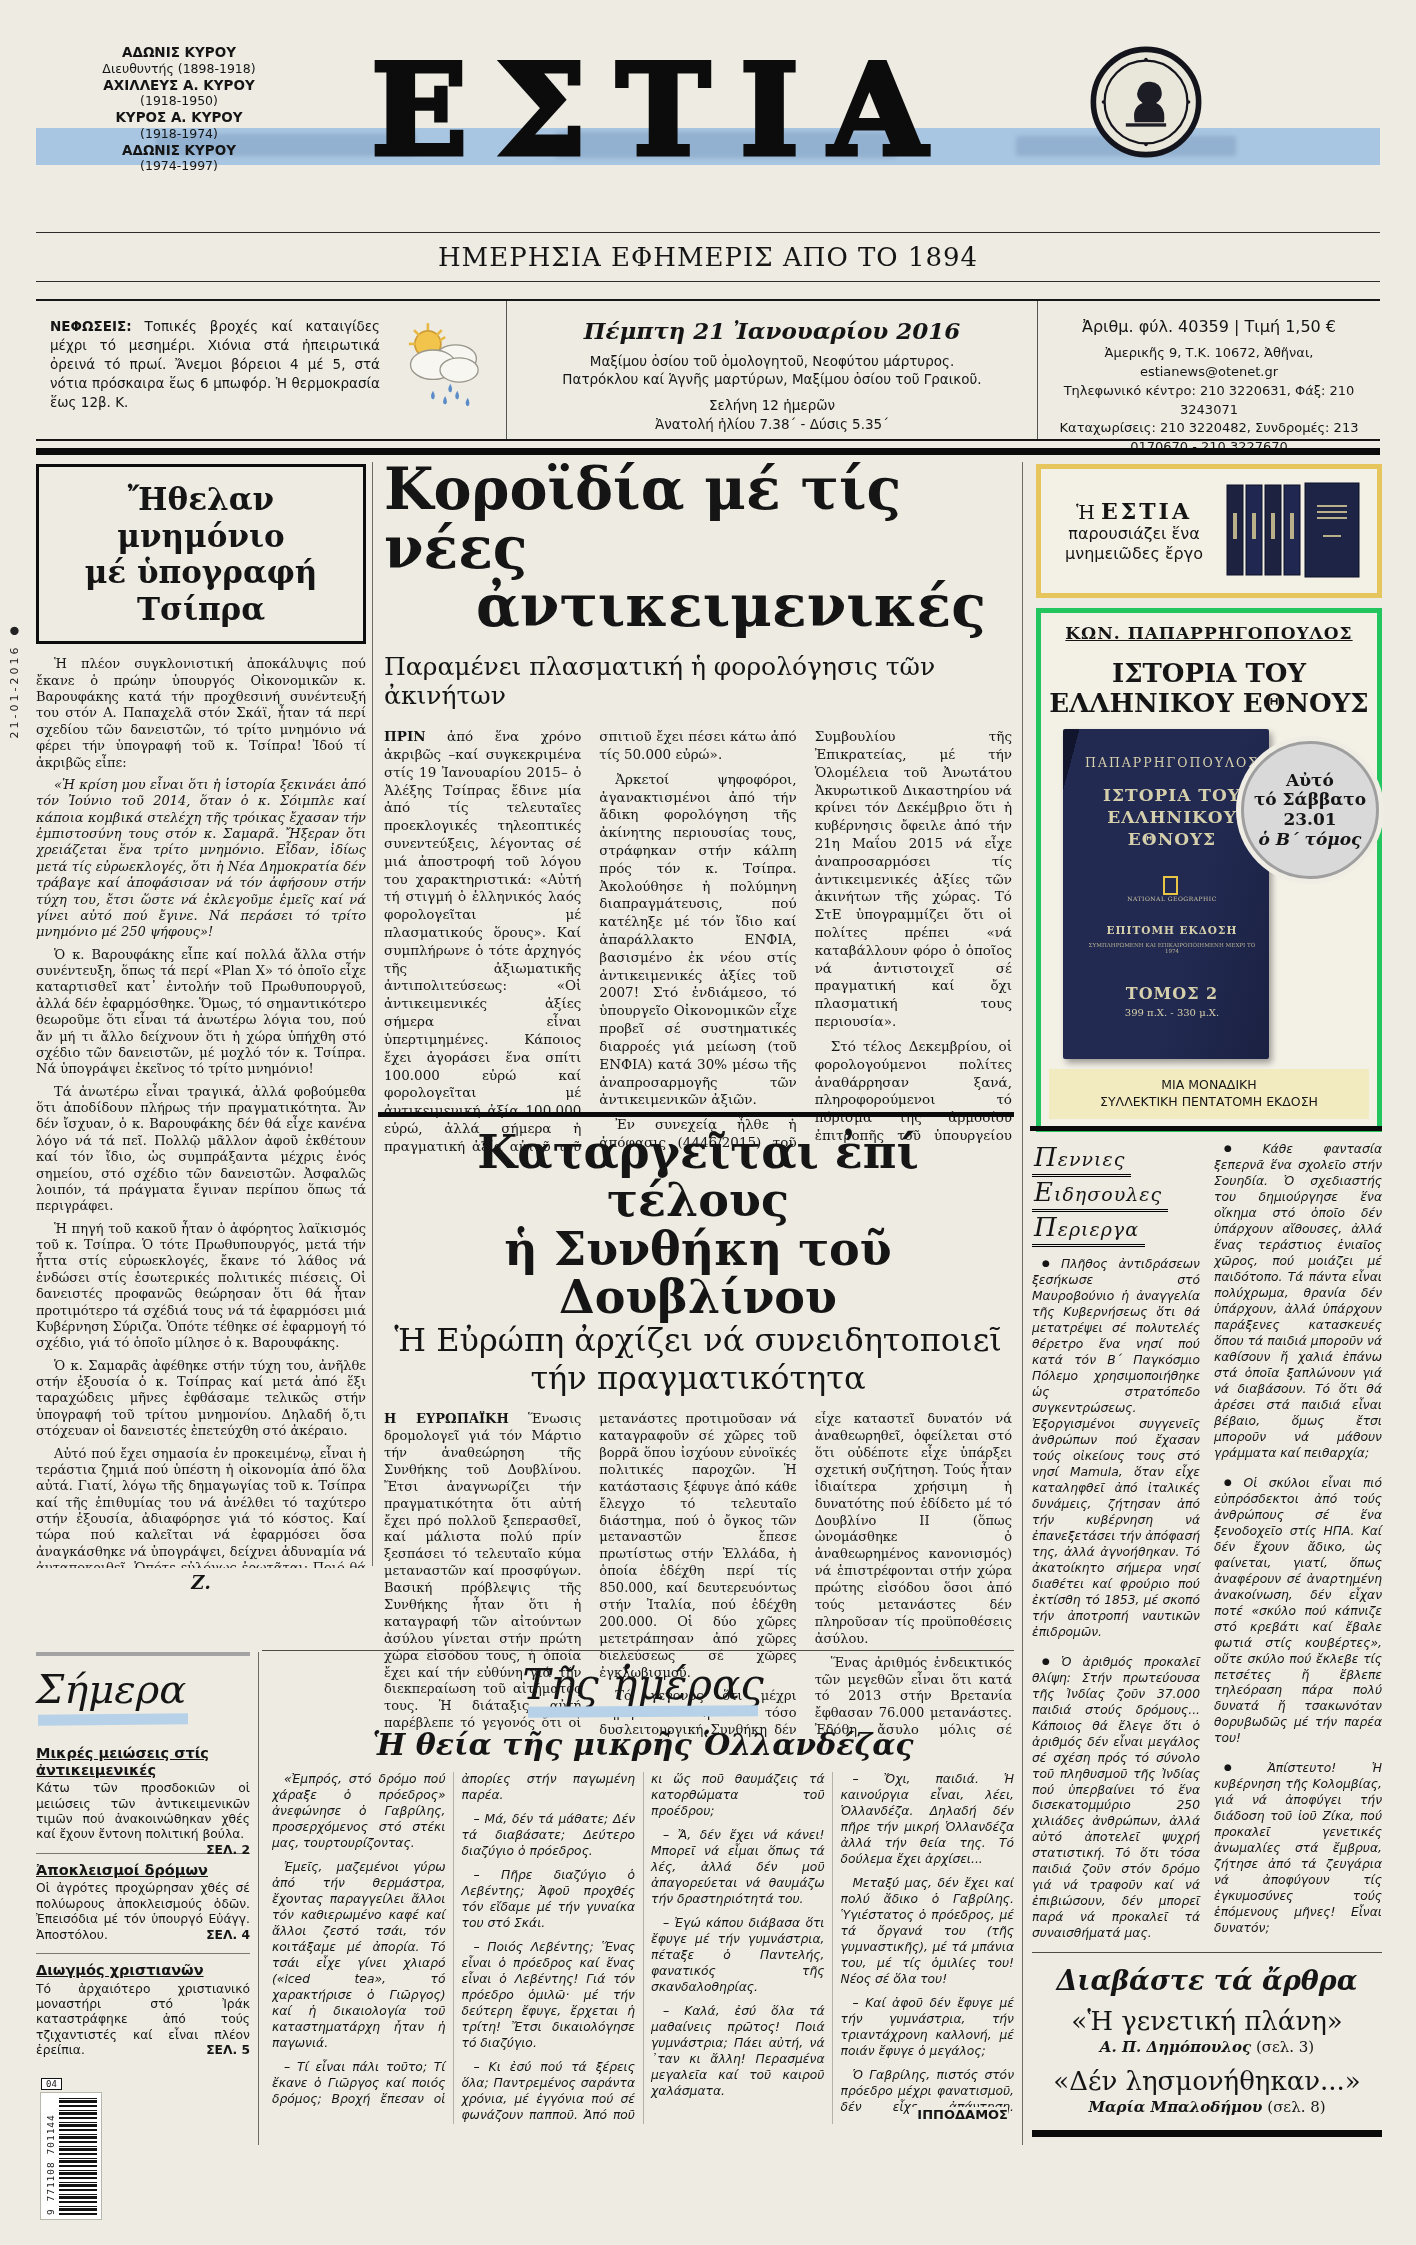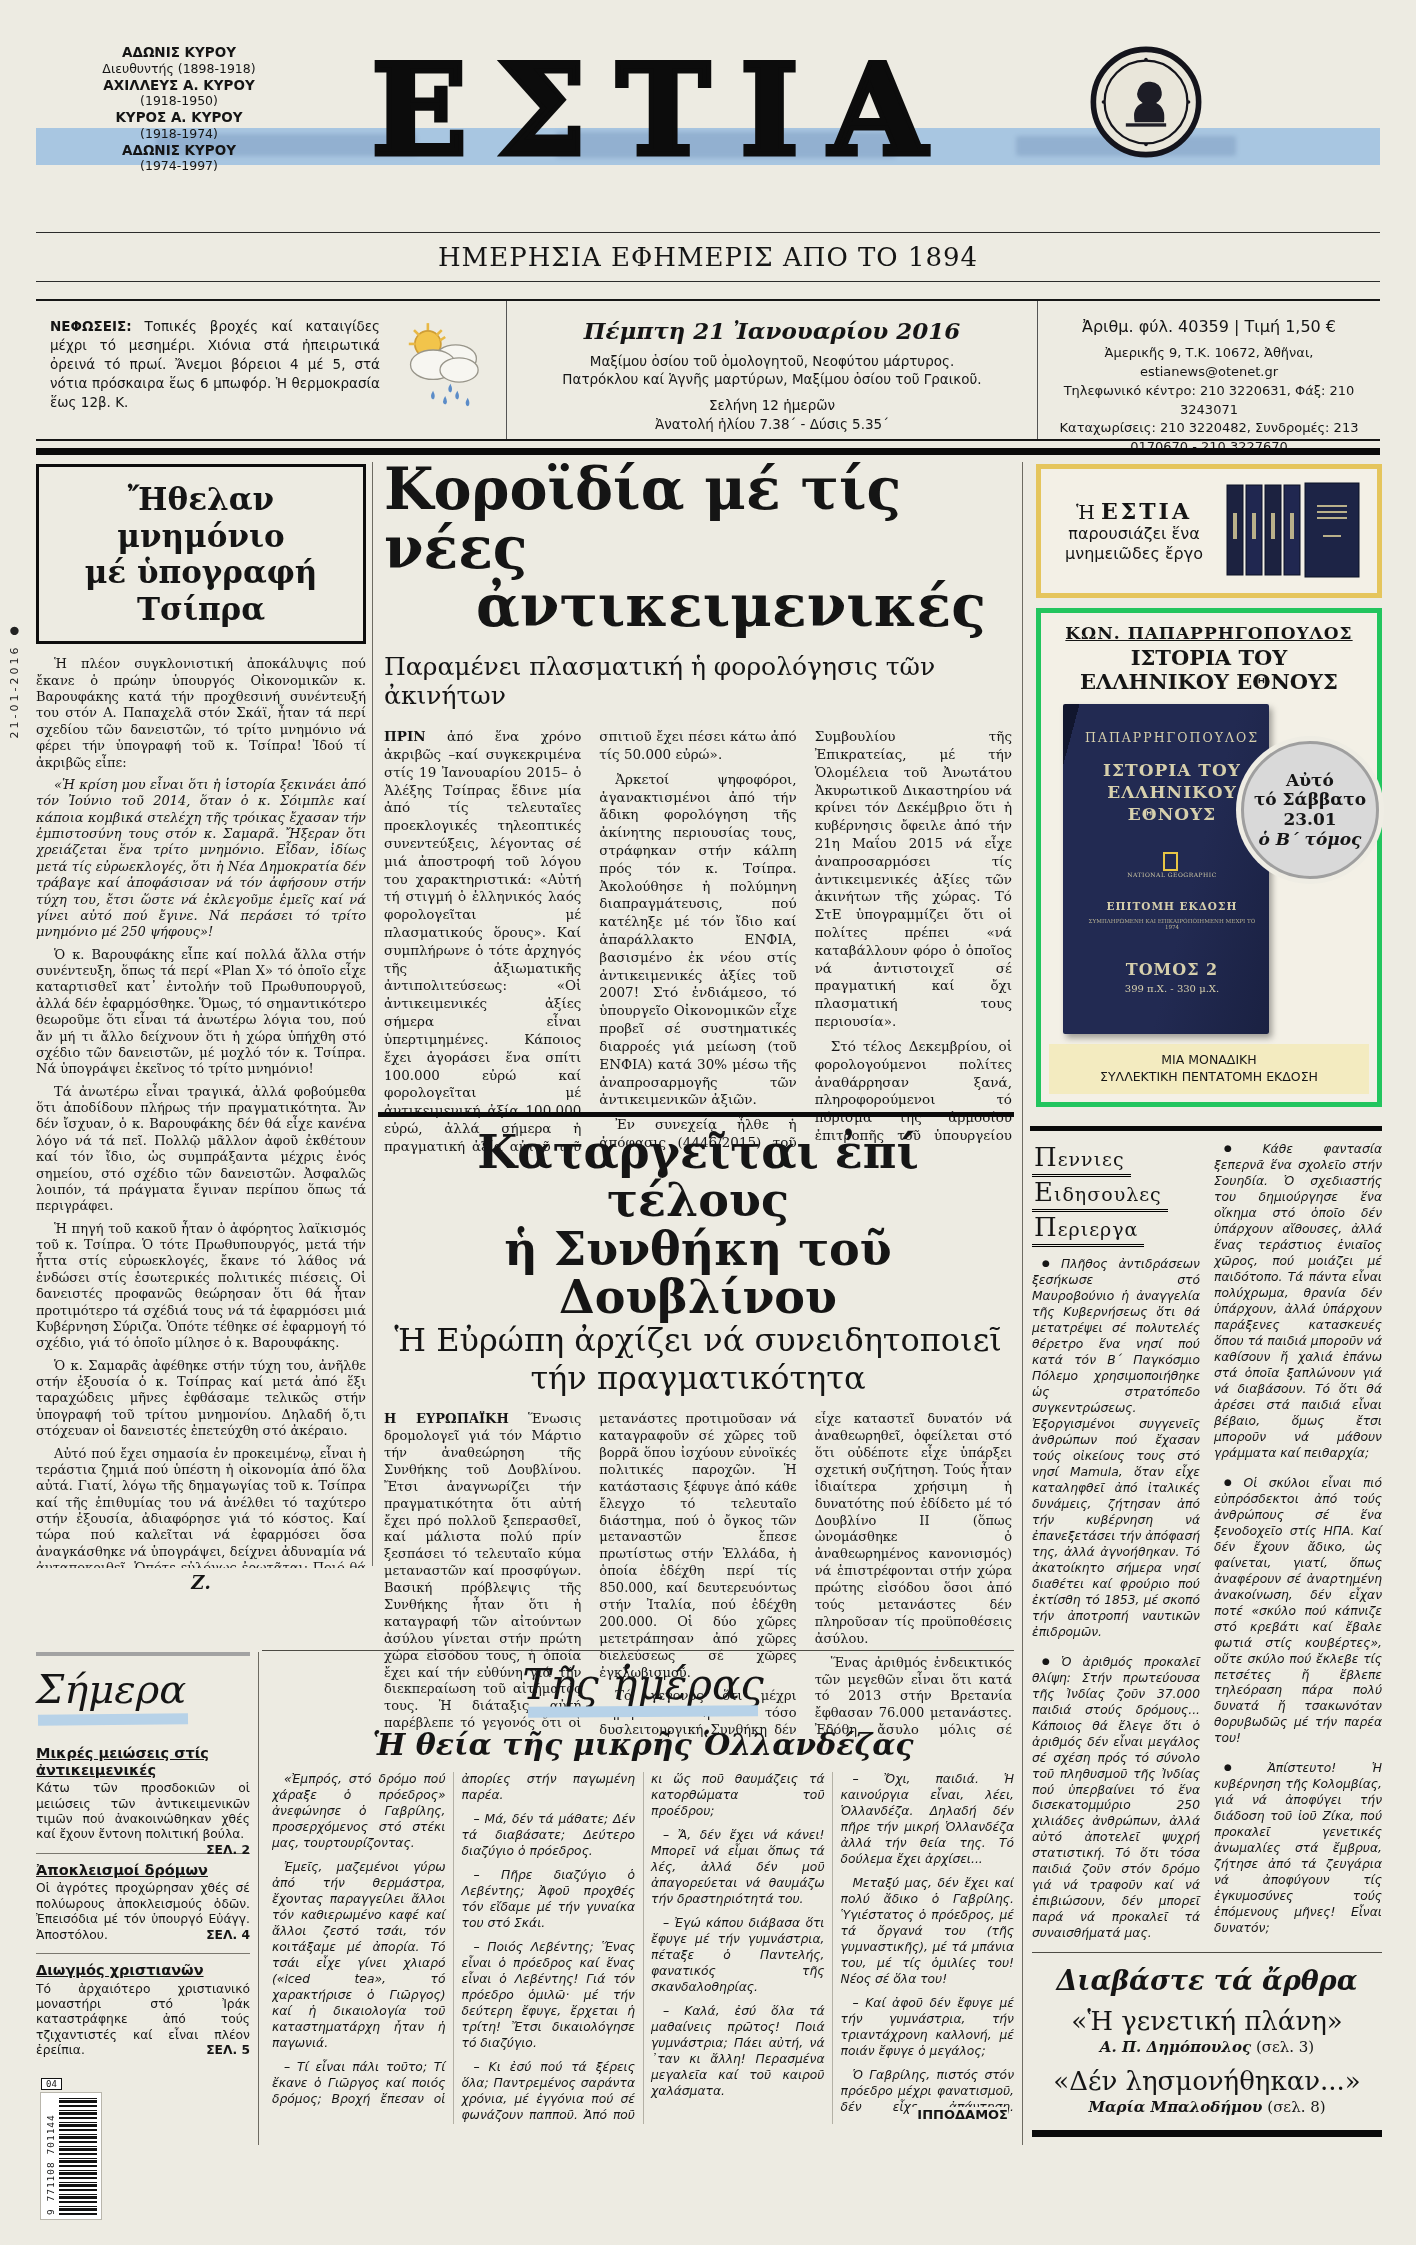--- a/index.html
+++ b/index.html
@@ -78,21 +78,21 @@
   .promo{left:1036px;top:464px;width:346px;}
   .p-box1{border:5px solid #e5c55c;background:#f3f0e6;display:flex;align-items:center;
           padding:8px;box-sizing:border-box;height:134px;}
   .p-box1 .txt{width:170px;text-align:center;}
   .p-box1 .l1{font-size:19px;}
   .p-box1 .l1 b{letter-spacing:3px;font-size:22px;}
   .p-box1 .l23{font-family:"DejaVu Sans",sans-serif;font-size:16px;line-height:1.25;}
   .p-box2{border:5px solid #22c55e;background:#f3f0e6;margin-top:10px;padding:10px 8px 8px 8px;
           box-sizing:border-box;position:relative;}
   .p-auth{text-align:center;font-weight:bold;font-size:17px;text-decoration:underline;letter-spacing:1px;}
-  .p-series{text-align:center;font-weight:bold;font-size:21px;line-height:1.15;margin-top:3px;}
+  .p-series{text-align:center;font-weight:bold;font-size:26px;line-height:1.15;margin-top:16px;}
   .cover{width:206px;height:330px;background:linear-gradient(105deg,#11162e 0 16px,#222a52 16px 60%,#1a2142 100%);
          margin:10px 0 10px 14px;border-radius:2px;box-shadow:3px 4px 6px rgba(0,0,0,.35);
          color:#d6cfac;text-align:center;padding:26px 10px 10px 22px;box-sizing:border-box;position:relative;}
   .cv-auth{font-size:12.5px;letter-spacing:2px;}
   .cv-title{font-size:17px;font-weight:bold;line-height:1.3;margin-top:14px;letter-spacing:1px;}
   .cv-ng{margin-top:26px;font-size:6px;letter-spacing:.5px;color:#cfc8a4;}
   .cv-ng .ngbox{display:inline-block;width:11px;height:15px;border:2px solid #e8c545;vertical-align:middle;margin-right:3px;}
   .cv-ed{font-size:10.5px;font-weight:bold;margin-top:22px;letter-spacing:1px;}
   .cv-note{font-size:5.6px;margin-top:6px;color:#b8b293;}
   .cv-vol{font-size:16px;font-weight:bold;margin-top:30px;letter-spacing:1px;}
@@ -101,21 +101,21 @@
          background:#d9d9d9;border:3px solid #9f9f9f;box-shadow:0 0 0 5px #efede4;
          display:flex;align-items:center;justify-content:center;text-align:center;z-index:3;}
   .badge .b-in{font-weight:bold;font-size:17px;line-height:1.15;}
   .p-foot{background:#f3ebc0;text-align:center;font-family:"DejaVu Sans",sans-serif;
           font-size:12.5px;line-height:1.35;padding:8px 12px;margin-top:2px;}
   .right-rule{left:1030px;top:1126px;width:352px;height:5px;background:#0b0b0b;}
 
   
   .pennies{left:1032px;top:1142px;width:350px;display:flex;gap:14px;}
   .pen-col{width:168px;}
-  .pen-h{font-size:19px;letter-spacing:1px;margin-bottom:10px;}
+  .pen-h{font-style:italic;font-size:19px;letter-spacing:1px;margin-bottom:10px;}
   .pen-h span{display:inline-block;border-bottom:3px double #000;padding:0 6px 2px 2px;}
   .pen-h span::first-letter{font-size:26px;}
   .pen{font-family:"DejaVu Sans",sans-serif;font-style:italic;font-size:12.3px;line-height:1.3;
        text-align:justify;margin:0 0 14px 0;}
   .pen .dot{font-size:9px;vertical-align:2px;margin:0 4px 0 10px;}
 
   
   .readbox{left:1032px;top:1952px;width:350px;border-top:1px solid #4d4b44;padding-top:12px;}
   .rb-title{text-align:center;font-weight:bold;font-style:italic;font-size:27px;}
   .rb-quote{text-align:center;font-size:26px;margin-top:10px;}

